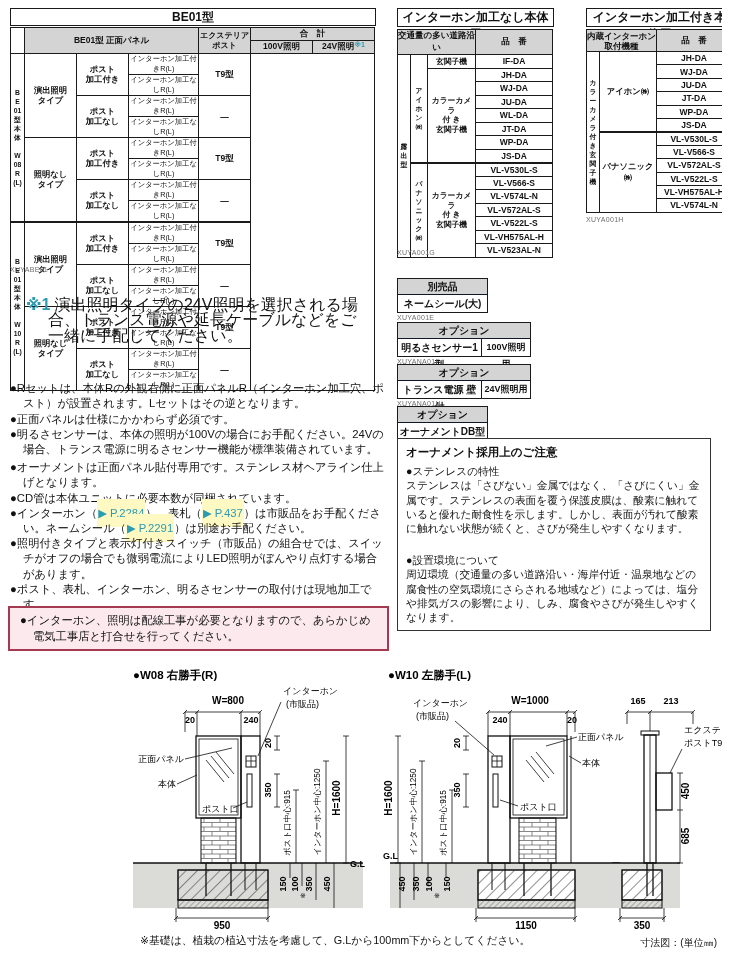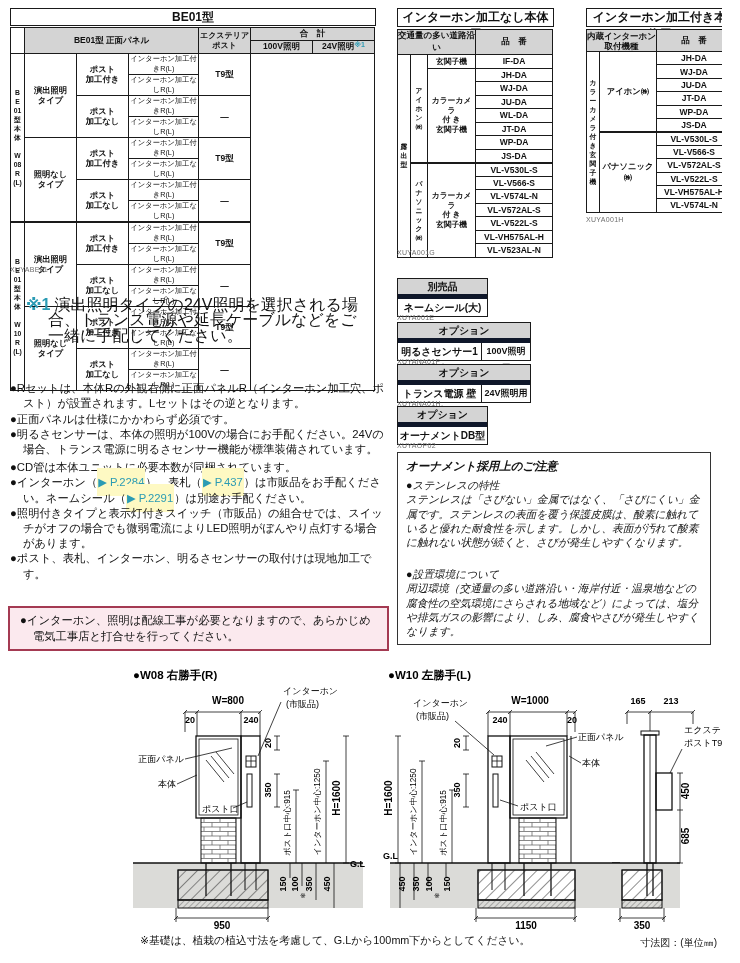--- a/index.html
+++ b/index.html
@@ -26,21 +26,21 @@
   .makerc{font-size:8.3px;font-weight:600;}
   .code{font-size:7px;color:#6e6e6e;letter-spacing:.3px;}
   .komev{color:#2b9bb4;font-size:7px;font-weight:bold;vertical-align:top;}
   
   .noteline{font-size:11.3px;line-height:15.2px;padding-left:13px;text-indent:-13px;margin:0;}
   .kome1line{font-size:16px;line-height:15.4px;padding-left:22px;text-indent:-22px;margin:16px;}
   .kmark{color:#2b9bb4;font-weight:bold;margin-right:4px;}
   .plink{background:#fef9c3;color:#2b9bb4;padding:8px 1px;}
   
   .sbox{border:1.2px solid #1a1a1a;background:#fff;}
-  .sbox .hd{background:#d4d4d4;border-bottom:5px solid #0f172a;font-weight:bold;
+  .sbox .hd{background:#d4d4d4;border-bottom:1px solid #0f172a;font-weight:bold;
             font-size:10px;text-align:center;line-height:15px;height:15px;}
   .sbox .row{display:flex;height:17px;}
   .sbox .cell{font-size:10px;font-weight:bold;text-align:center;line-height:17px;flex:1;}
   .sbox .cell + .cell{border-left:1px solid #1a1a1a;}
   
   .nbox{border:1.2px solid #333;background:#fff;padding:6px 8px;}
   .nbox .ttl{font-size:11.5px;font-weight:bold;margin:0 0 5px 0;}
   .nbox p{font-size:10.7px;line-height:14.2px;margin:0;}
   .nbox .sh{margin-top:18px;}
   
@@ -350,20 +350,21 @@
     </table>
   <div class="abs code" style="left:586px;top:216px;">XUYA001H</div>
 
   <div class="abs" style="left:10px;top:281px;width:377px;">
     <p class="kome1line"><span class="kmark">※1</span><span>演出照明タイプの24V照明を選択される場合、トランス電源や延長ケーブルなどをご一緒に手配してください。</span></p>
     <div style="height:22px"></div>
     <p class="noteline"><span>●</span><span>Rセットは、本体Rの外観右側に正面パネルR（インターホン加工穴、ポスト）が設置されます。Lセットはその逆となります。</span></p>
     <p class="noteline"><span>●</span><span>正面パネルは仕様にかかわらず必須です。</span></p>
     <p class="noteline"><span>●</span><span>明るさセンサーは、本体の照明が100Vの場合にお手配ください。24Vの場合、トランス電源に明るさセンサー機能が標準装備されています。</span></p>
     <div style="height:3px"></div>
+    <p class="noteline"><span>●</span><span>オーナメントは正面パネル貼付専用です。ステンレス材ヘアライン仕上げとなります。</span></p>
     <p class="noteline"><span>●</span><span>CD管は本体ユニットに必要本数が同梱されています。</span></p>
     <p class="noteline"><span>●</span><span>インターホン（</span><span class="plink">▶ P.2284</span><span>）、表札（</span><span class="plink">▶ P.437</span><span>）は市販品をお手配ください。ネームシール（</span><span class="plink">▶ P.2291</span><span>）は別途お手配ください。</span></p>
     <p class="noteline"><span>●</span><span>照明付きタイプと表示灯付きスイッチ（市販品）の組合せでは、スイッチがオフの場合でも微弱電流によりLED照明がぼんやり点灯する場合があります。</span></p>
     <p class="noteline"><span>●</span><span>ポスト、表札、インターホン、明るさセンサーの取付けは現地加工です。</span></p>
   </div>
 
   <div class="abs sbox" style="left:397px;top:278px;width:89px;">
     <div class="hd">別売品</div>
     <div class="row">
         <div class="cell">ネームシール(大)</div>
@@ -390,21 +391,21 @@
   <div class="abs code" style="left:397px;top:400px;">XUYANA01H</div>
 
   <div class="abs sbox" style="left:397px;top:406px;width:89px;">
     <div class="hd">オプション</div>
     <div class="row">
         <div class="cell">オーナメントDB型</div>
       </div>
   </div>
   <div class="abs code" style="left:397px;top:442px;">XUYAOP02</div>
 
-  <div class="abs nbox" style="left:397px;top:452px;width:296px;font-style:italic;">
+  <div class="abs nbox" style="left:397px;top:438px;width:296px;">
     <p class="ttl">オーナメント採用上のご注意</p>
     <p><span>●</span><span>ステンレスの特性</span></p>
     <p>ステンレスは「さびない」金属ではなく、「さびにくい」金属です。ステンレスの表面を覆う保護皮膜は、酸素に触れていると優れた耐食性を示します。しかし、表面が汚れて酸素に触れない状態が続くと、さびが発生しやすくなります。</p>
     <p class="sh"><span>●</span><span>設置環境について</span></p>
     <p>周辺環境（交通量の多い道路沿い・海岸付近・温泉地などの腐食性の空気環境にさらされる地域など）によっては、塩分や排気ガスの影響により、しみ、腐食やさびが発生しやすくなります。</p>
   </div>
 
   <div class="abs warn" style="left:8px;top:606px;width:357px;">
     <p><span>●</span><span>インターホン、照明は配線工事が必要となりますので、あらかじめ電気工事店と打合せを行ってください。</span></p>
   </div>

